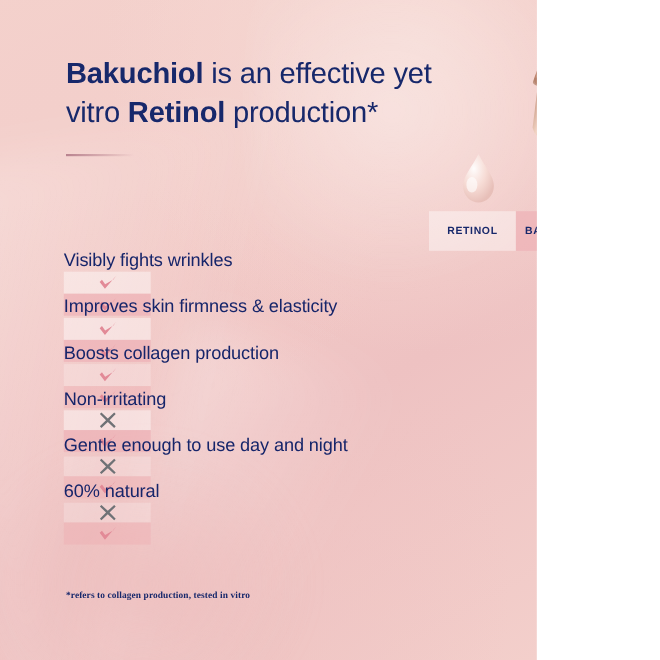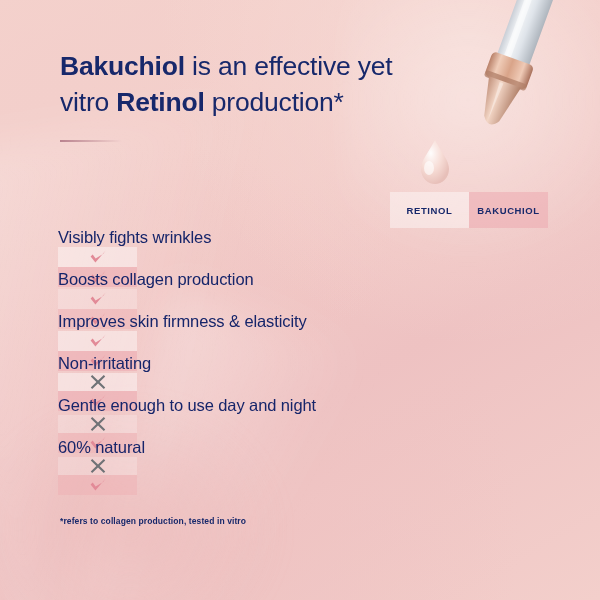--- a/index.html
+++ b/index.html
@@ -3,21 +3,21 @@
 <meta charset="utf-8">
 <style>
   html,body{margin:0;padding:0;}
   body{
     width:600px;height:600px;
     font-family:"Liberation Sans", sans-serif;
     overflow:hidden;
   }
   #card{
     position:relative;
-    width:600px;height:600px;
+    width:488px;height:600px;
     background:
       radial-gradient(circle at 78% 6%, #f6d9d4 0%, rgba(246,217,212,0) 42%),
       radial-gradient(circle at 22% 88%, #efc3c2 0%, rgba(239,195,194,0) 55%),
       radial-gradient(circle at 10% 18%, #f3cfcb 0%, rgba(243,207,203,0) 50%),
       linear-gradient(150deg,#f5d5ce 0%, #f2c9c6 38%, #eec2c2 62%, #f3cfcb 100%);
     overflow:hidden;
   }
   
   .streak{position:absolute;pointer-events:none;}
   .streak.a{
@@ -78,22 +78,22 @@
     width:79px;display:flex;align-items:center;justify-content:center;
   }
   .cell.retinol{background:rgba(255,255,255,.42);}
   .cell.bakuchiol{background:rgba(237,169,176,.55);}
   .trow.alt .cell.retinol{background:rgba(255,255,255,.22);}
   .trow.alt .cell.bakuchiol{background:rgba(237,169,176,.36);}
   .mark{display:block;}
 
   
   #footnote{
-    position:absolute;left:60px;top:516px;
-    font-size:8.5px;color:#17286b;font-weight:bold;letter-spacing:.1px;
+    position:absolute;left:60px;top:536px;
+    font-size:8.5px;color:#17286b;font-weight:bold;letter-spacing:.1px;font-family:Liberation Serif, serif;
   }
 </style>
 </head>
 <body>
 
 <div id="card">
 
   <div class="streak a"></div>
   <div class="streak b"></div>
   <div class="streak c"></div>
@@ -164,47 +164,47 @@
             <svg class="mark" width="20" height="20" viewBox="0 0 20 20">
               <path d="M2.6 9.4 L7.4 15.6 L17.6 3.6 L15.1 7.0 L7.6 11.4 L4.7 7.4 Z" fill="#e28a97"></path>
             </svg>
           </div>
           <div class="cell bakuchiol">
             <svg class="mark" width="20" height="20" viewBox="0 0 20 20">
               <path d="M2.6 9.4 L7.4 15.6 L17.6 3.6 L15.1 7.0 L7.6 11.4 L4.7 7.4 Z" fill="#e28a97"></path>
             </svg>
           </div>
         </div>
+        <div class="trow">
+          <div class="label">Improves skin firmness &amp; elasticity</div>
+          <div class="cell retinol">
+            <svg class="mark" width="20" height="20" viewBox="0 0 20 20">
+              <path d="M2.6 9.4 L7.4 15.6 L17.6 3.6 L15.1 7.0 L7.6 11.4 L4.7 7.4 Z" fill="#e28a97"></path>
+            </svg>
+          </div>
+          <div class="cell bakuchiol">
+            <svg class="mark" width="20" height="20" viewBox="0 0 20 20">
+              <path d="M2.6 9.4 L7.4 15.6 L17.6 3.6 L15.1 7.0 L7.6 11.4 L4.7 7.4 Z" fill="#e28a97"></path>
+            </svg>
+          </div>
+        </div>
         <div class="trow alt">
           <div class="label">Boosts collagen production</div>
           <div class="cell retinol">
             <svg class="mark" width="20" height="20" viewBox="0 0 20 20">
               <path d="M2.6 9.4 L7.4 15.6 L17.6 3.6 L15.1 7.0 L7.6 11.4 L4.7 7.4 Z" fill="#e28a97"></path>
             </svg>
           </div>
           <div class="cell bakuchiol">
             <svg class="mark" width="20" height="20" viewBox="0 0 20 20">
               <path d="M2.6 9.4 L7.4 15.6 L17.6 3.6 L15.1 7.0 L7.6 11.4 L4.7 7.4 Z" fill="#e28a97"></path>
             </svg>
           </div>
         </div>
         <div class="trow">
-          <div class="label">Improves skin firmness &amp; elasticity</div>
-          <div class="cell retinol">
-            <svg class="mark" width="20" height="20" viewBox="0 0 20 20">
-              <path d="M2.6 9.4 L7.4 15.6 L17.6 3.6 L15.1 7.0 L7.6 11.4 L4.7 7.4 Z" fill="#e28a97"></path>
-            </svg>
-          </div>
-          <div class="cell bakuchiol">
-            <svg class="mark" width="20" height="20" viewBox="0 0 20 20">
-              <path d="M2.6 9.4 L7.4 15.6 L17.6 3.6 L15.1 7.0 L7.6 11.4 L4.7 7.4 Z" fill="#e28a97"></path>
-            </svg>
-          </div>
-        </div>
-        <div class="trow">
           <div class="label">Non-irritating</div>
           <div class="cell retinol">
             <svg class="mark" width="18" height="18" viewBox="0 0 18 18">
               <path d="M3.2 2.0 L9 7.4 L14.8 2.0 L16.2 3.4 L10.6 9 L16.2 14.6 L14.8 16.0 L9 10.6 L3.2 16.0 L1.8 14.6 L7.4 9 L1.8 3.4 Z" fill="#6f7276"></path>
             </svg>
           </div>
           <div class="cell bakuchiol">
             <svg class="mark" width="20" height="20" viewBox="0 0 20 20">
               <path d="M2.6 9.4 L7.4 15.6 L17.6 3.6 L15.1 7.0 L7.6 11.4 L4.7 7.4 Z" fill="#e28a97"></path>
             </svg>

